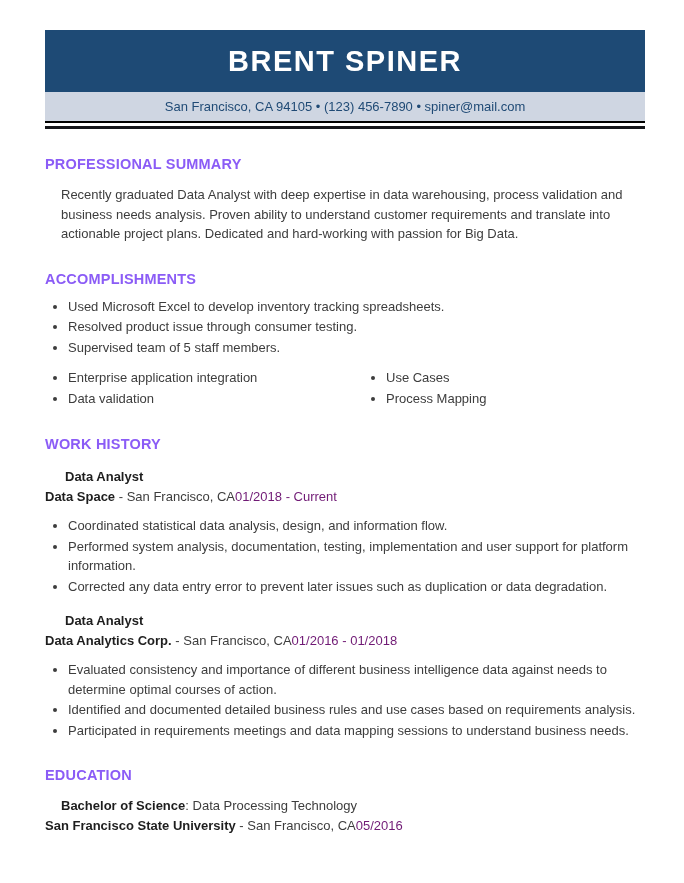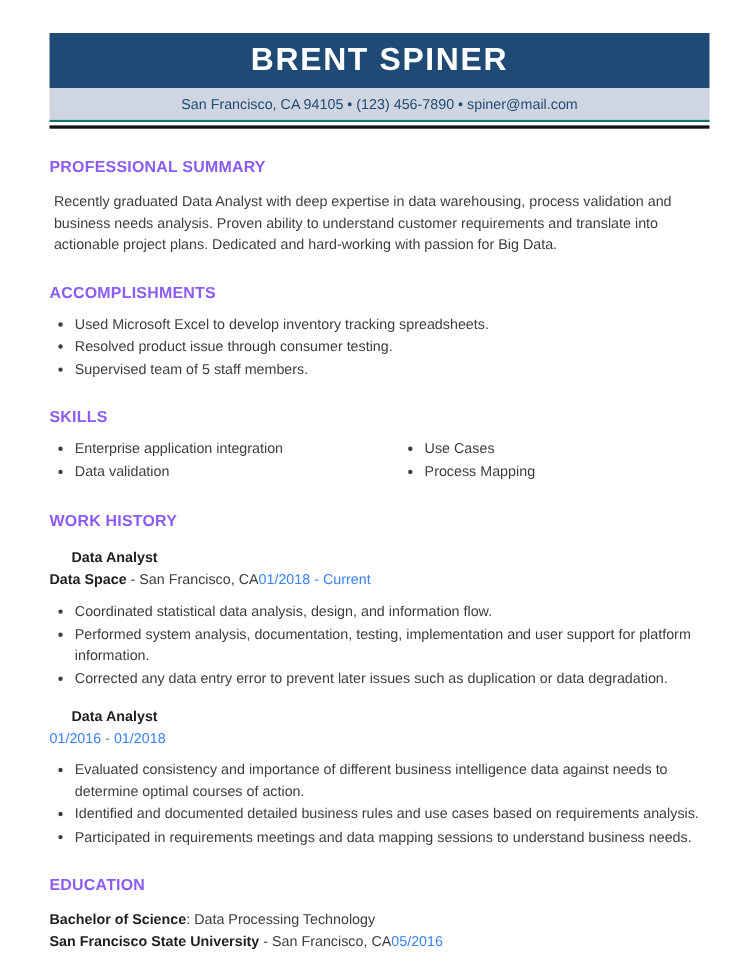--- a/index.html
+++ b/index.html
@@ -15,39 +15,39 @@
     font-family: "Liberation Sans", sans-serif;
     overflow: hidden;
   }
   .content {
     margin-left: 45px;
     width: 600px;
   }
   
   .name-band {
     margin-top: 30px;
-    height: 50px;
+    height: 62px;
     background: #1e4a75;
     display: flex;
     align-items: center;
     justify-content: center;
   }
   .name {
     color: #ffffff;
     font-weight: bold;
     font-size: 29px;
     letter-spacing: 1.5px;
   }
   .contact-band {
     height: 29px;
     background: #cfd6e2;
     display: flex;
     align-items: center;
     justify-content: center;
-    border-bottom: 2px solid #0f766e;
+    border-bottom: 2px solid #000000;
   }
   .contact {
     color: #1f4a75;
     font-size: 13px;
   }
   .rule-gap { height: 3px; background: #ffffff; }
   .black-rule { height: 3px; background: #14151a; }
 
   
   .section-heading {
@@ -56,21 +56,21 @@
     color: #8b5cf6;
     margin: 27px 0 0 0;
     letter-spacing: 0.2px;
   }
   .body-text, .bullets li, .line-row {
     font-size: 13px;
     color: #3d3d3d;
     line-height: 19.5px;
   }
   .summary-text {
-    margin: 13px 0 0 4px;
+    margin: 13px 0 0 16px;
   }
   ul.bullets {
     margin: 10px 0 0 0;
     padding-left: 23px;
     list-style: disc outside;
   }
   ul.bullets li { margin-bottom: 1px; }
 
   
   .skills-cols { display: flex; }
@@ -85,23 +85,23 @@
     margin-top: 15px;
     line-height: 19.5px;
     padding-left: 20px;
   }
   .line-row {
     display: flex;
     justify-content: flex-start;
     margin-top: 0px;
   }
   .bold-part { font-weight: bold; color: #1e1e1e; }
-  .date { color: #3b82f6; }
+  .date { color: #701a75; }
 
-  .edu-line { margin-top: 13px; }
+  .edu-line { margin-top: 13px; margin-left: 16px; }
 </style>
 </head>
 <body>
 
 <div class="page">
   <div class="content">
 
     <div class="name-band">
       <div class="name">BRENT SPINER</div>
     </div>
@@ -119,21 +119,20 @@
     <div>
       <div class="section-heading">ACCOMPLISHMENTS</div>
       <ul class="bullets">
         <li>Used Microsoft Excel to develop inventory tracking spreadsheets.</li>
         <li>Resolved product issue through consumer testing.</li>
         <li>Supervised team of 5 staff members.</li>
       </ul>
     </div>
 
     <div>
-      <div class="section-heading">SKILLS</div>
       <div class="skills-cols">
         <div class="skills-col-left">
           <ul class="bullets">
             <li>Enterprise application integration</li>
             <li>Data validation</li>
           </ul>
         </div>
         <div class="skills-col-right">
           <ul class="bullets">
             <li>Use Cases</li>
@@ -155,20 +154,21 @@
         <ul class="bullets">
           <li>Coordinated statistical data analysis, design, and information flow.</li>
           <li>Performed system analysis, documentation, testing, implementation and user support for platform information.</li>
           <li>Corrected any data entry error to prevent later issues such as duplication or data degradation.</li>
         </ul>
       </div>
 
       <div>
         <div class="job-title">Data Analyst</div>
         <div class="line-row">
+          <span><span class="bold-part">Data Analytics Corp.</span><span> - </span><span>San Francisco, CA</span></span>
           <span class="date">01/2016 - 01/2018</span>
         </div>
         <ul class="bullets">
           <li>Evaluated consistency and importance of different business intelligence data against needs to determine optimal courses of action.</li>
           <li>Identified and documented detailed business rules and use cases based on requirements analysis.</li>
           <li>Participated in requirements meetings and data mapping sessions to understand business needs.</li>
         </ul>
       </div>
     </div>
 

